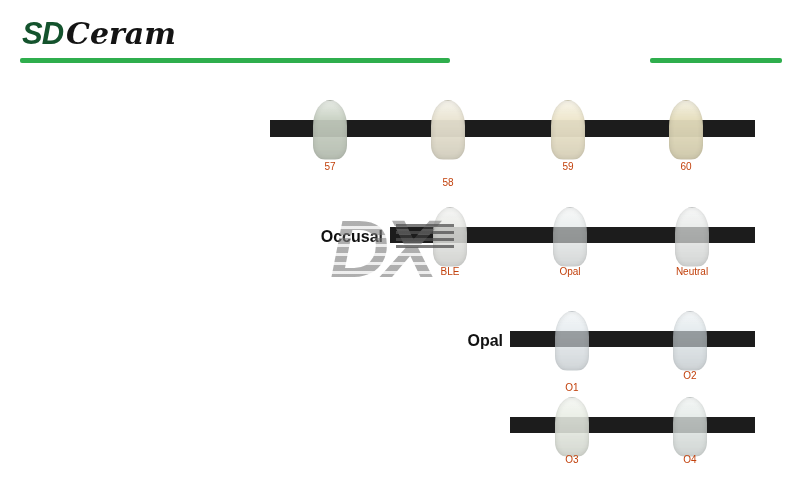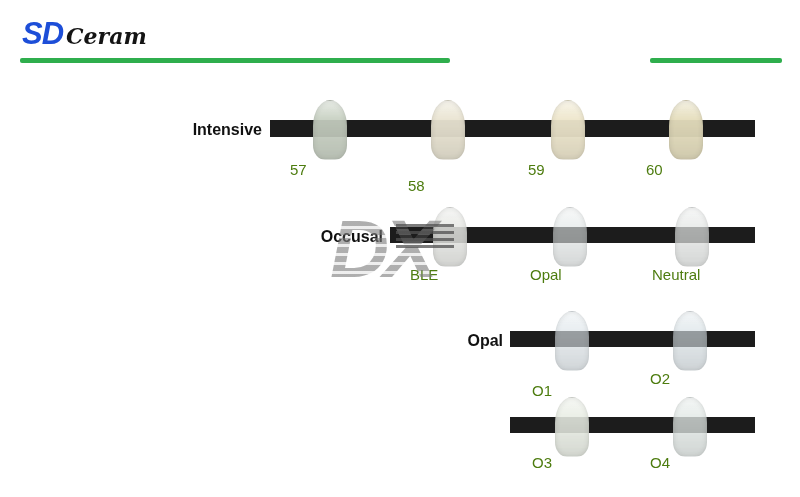--- a/index.html
+++ b/index.html
@@ -10,25 +10,25 @@
     background: #ffffff;
     overflow: hidden;
     font-family: "Liberation Sans", sans-serif;
     color: #1a1a1a;
   }
 
   
   .logo { position: absolute; left: 22px; top: 16px; white-space: nowrap; }
   .logo-sd {
     font-size: 31px; font-weight: bold; font-style: italic;
-    color: #1d4ed8; letter-spacing: -1px;
+    color: #14532d; letter-spacing: -1px;
   }
   .logo-ceram {
     font-family: "DejaVu Serif", serif;
-    font-size: 22px; font-style: italic; font-weight: bold;
+    font-size: 30px; font-style: italic; font-weight: bold;
     color: #141414; margin-left: 3px;
   }
 
   .divider {
     position: absolute; top: 58px; height: 5px;
     border-radius: 2px;
   }
   .divider-left  { left: 20px;  width: 430px; }
   .divider-right { left: 650px; width: 132px; }
 
@@ -74,42 +74,41 @@
     border-radius: 17px 17px 12px 12px / 26px 26px 15px 15px;
     border: 1px solid rgba(0,0,0,0.07);
     box-sizing: border-box;
     background-image: linear-gradient(180deg,
       rgba(255,255,255,0.55) 0%, rgba(255,255,255,0) 30%,
       rgba(0,0,0,0.03) 55%, rgba(0,0,0,0.10) 100%);
     box-shadow: inset 0 0 5px rgba(0,0,0,0.10);
   }
 
   .shade-name {
-    position: absolute; width: 80px; text-align: left;
-    font-size: 15px; color: #4d7c0f; z-index: 2;
+    position: absolute; width: 80px; text-align: center;
+    font-size: 10px; color: #c2410c; z-index: 2;
   }
 </style>
 </head>
 <body>
 
 <div class="canvas">
 
   <div class="logo">
     <span class="logo-sd">SD</span><span class="logo-ceram">Ceram</span>
   </div>
 
   <div class="divider divider-left" style="background-color: rgb(47, 174, 77);"></div>
   <div class="divider divider-right" style="background-color: rgb(47, 174, 77);"></div>
 
   <div class="watermark">
     <div class="watermark-lines"></div>
     <div class="watermark-text">DX</div>
   </div>
 
-  <div class="row-label" style="left:150px; top:121px; width:112px;">Intensive</div>
   <div class="shade-bar" style="left: 270px; top: 120px; width: 485px; background-color: rgb(28, 28, 28);"></div>
 
   <div class="tooth" style="left: 313px; top: 100px; background-color: rgba(200, 208, 194, 0.92);"></div>
   <div class="tooth" style="left: 431px; top: 100px; background-color: rgba(234, 229, 211, 0.95);"></div>
   <div class="tooth" style="left: 551px; top: 100px; background-color: rgba(238, 231, 204, 0.95);"></div>
   <div class="tooth" style="left: 669px; top: 100px; background-color: rgba(230, 222, 190, 0.95);"></div>
 
   <div class="shade-name" style="left:290px; top:161px;">57</div>
   <div class="shade-name" style="left:408px; top:161px;margin-top:16px;">58</div>
   <div class="shade-name" style="left:528px; top:161px;">59</div>

